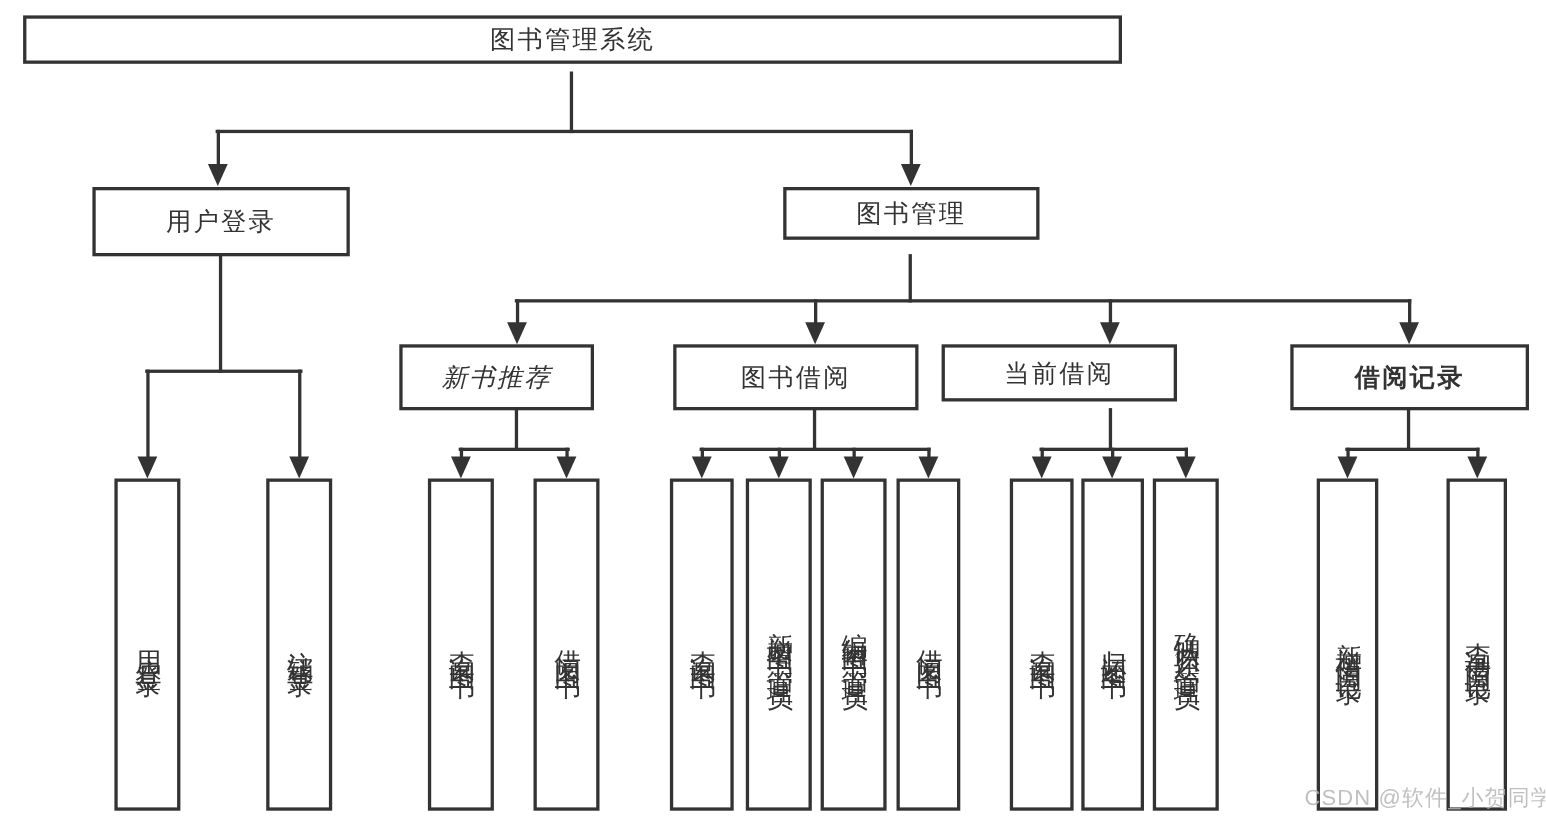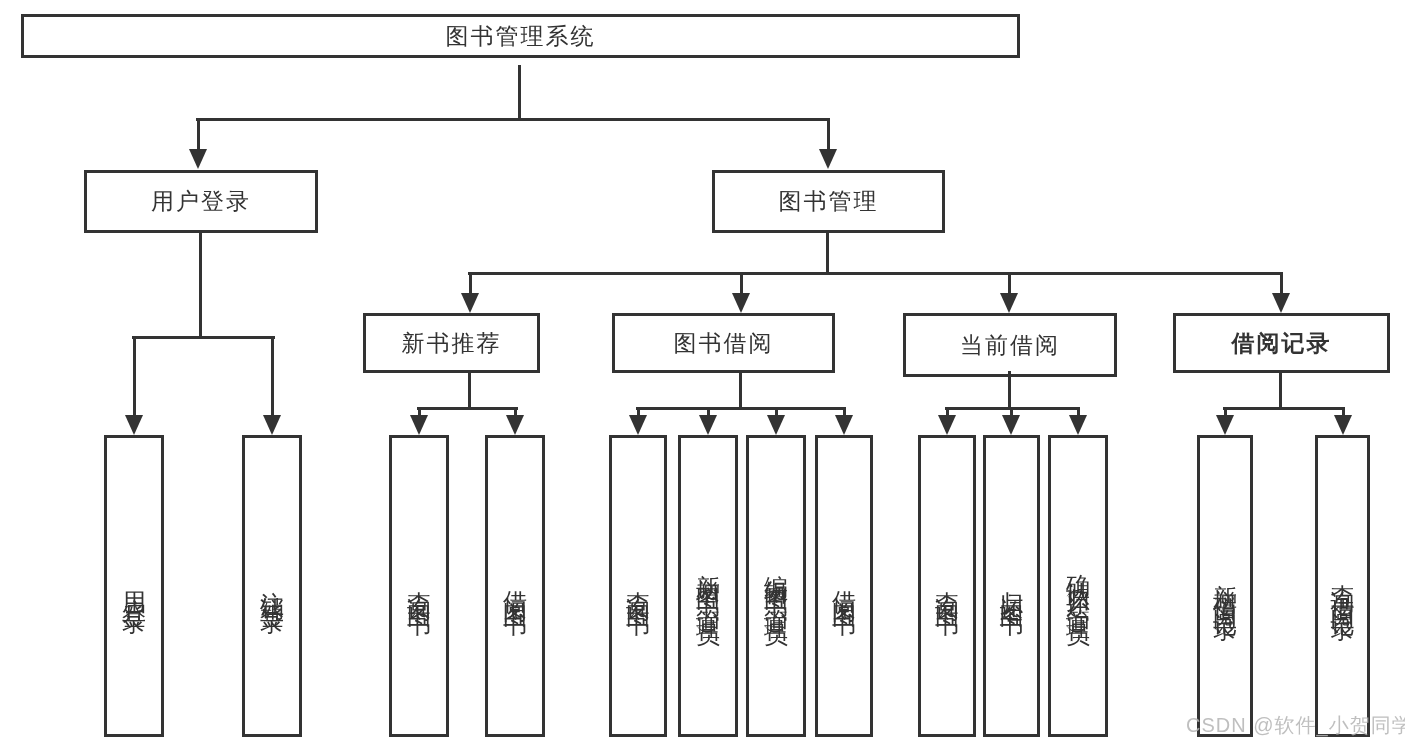--- a/index.html
+++ b/index.html
@@ -56,43 +56,43 @@
   </div>
 
   <div class="vl" style="left:518px;top:65px;height:56px;"></div>
   <div class="hl" style="left:196px;top:118px;width:634px;"></div>
   <div class="ar" style="left:189px;top:118px;height:51px;"></div>
   <div class="ar" style="left:819px;top:118px;height:51px;"></div>
 
   <div class="node" style="left:84px;top:170px;width:234px;height:63px;">
     <span>用户登录</span>
   </div>
-  <div class="node" style="left:712px;top:170px;width:233px;height:63px;">
+  <div class="node" style="left:712px;top:170px;width:233px;height:48px;">
     <span>图书管理</span>
   </div>
 
   <div class="vl" style="left:199px;top:231px;height:108px;"></div>
   <div class="hl" style="left:132px;top:336px;width:143px;"></div>
   <div class="ar" style="left:125px;top:336px;height:99px;"></div>
   <div class="ar" style="left:263px;top:336px;height:99px;"></div>
 
   <div class="vl" style="left:826px;top:231px;height:44px;"></div>
   <div class="hl" style="left:468px;top:272px;width:815px;"></div>
   <div class="ar" style="left:461px;top:272px;height:41px;"></div>
   <div class="ar" style="left:732px;top:272px;height:41px;"></div>
   <div class="ar" style="left:1000px;top:272px;height:41px;"></div>
   <div class="ar" style="left:1272px;top:272px;height:41px;"></div>
 
-  <div class="node" style="left:363px;top:313px;width:177px;height:60px;">
+  <div class="node" style="left:363px;top:313px;width:177px;height:60px;font-style:italic;">
     <span>新书推荐</span>
   </div>
   <div class="node" style="left:612px;top:313px;width:223px;height:60px;justify-content:center;">
     <span>图书借阅</span>
   </div>
-  <div class="node" style="left:903px;top:313px;width:214px;height:64px;">
+  <div class="node" style="left:856px;top:313px;width:214px;height:52px;">
     <span>当前借阅</span>
   </div>
   <div class="node" style="left:1173px;top:313px;width:217px;height:60px;font-weight:bold;">
     <span>借阅记录</span>
   </div>
 
   <div class="vl" style="left:468px;top:371px;height:39px;"></div>
   <div class="hl" style="left:417px;top:407px;width:101px;"></div>
   <div class="ar" style="left:410px;top:407px;height:28px;"></div>
   <div class="ar" style="left:506px;top:407px;height:28px;"></div>

